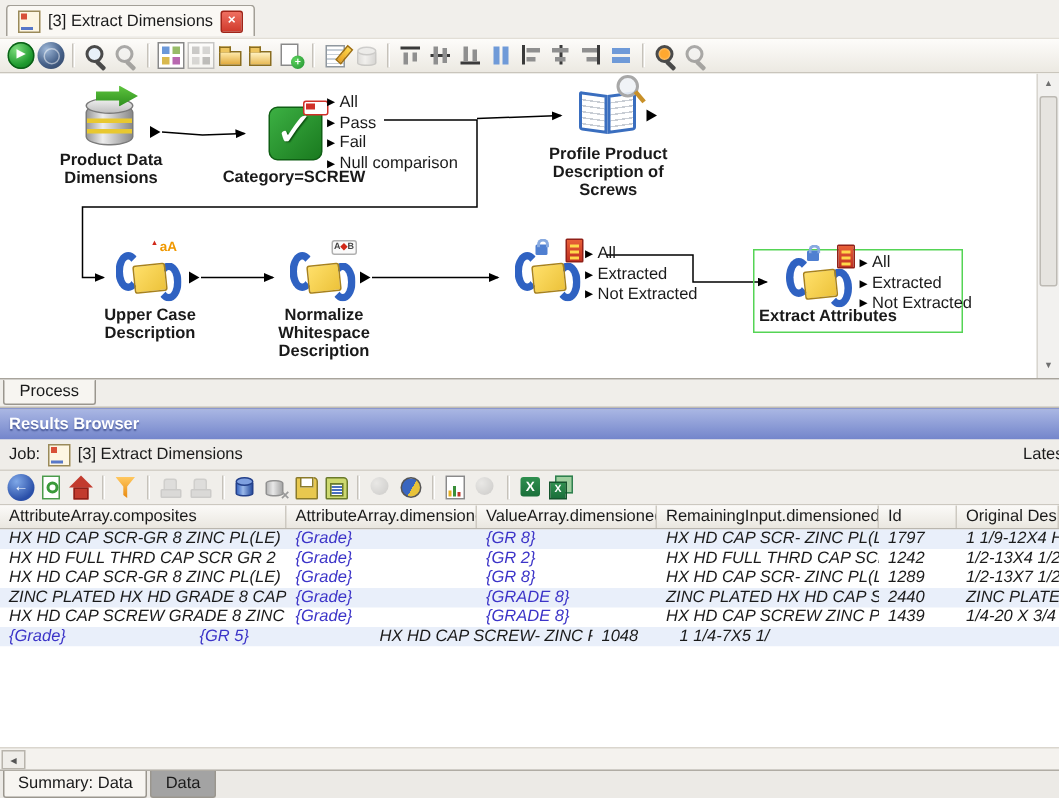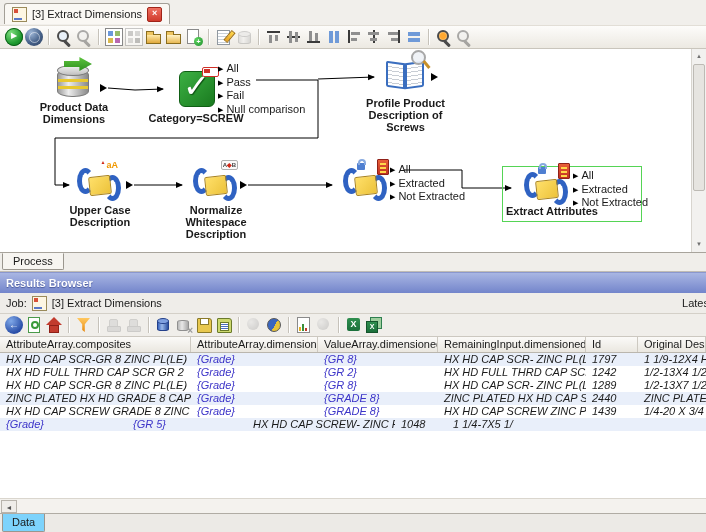--- a/index.html
+++ b/index.html
@@ -147,21 +147,21 @@
   .td{line-height:13px;padding-left:6px;box-sizing:border-box;white-space:nowrap;overflow:hidden;flex:none;font-style:italic;}
   .c0{width:191px;}.c1{width:127px;}.c2{width:120px;}.c3{width:148px;}.c4{width:52px;}.c5{flex:1 1 auto !important;}
   .td.c1,.td.c2{color:#3c34c8;}
   .filler{height:67px;background:#fff;}
 
   
   .hscroll{height:15px;background:#f4f2ee;border-top:1px solid #dad6ce;display:flex;align-items:center;box-sizing:border-box;}
   .hs-btn{width:16px;height:13px;margin-left:1px;background:#efede9;border:1px solid #b8b4ac;text-align:center;font-size:7px;line-height:13px;color:#555;box-sizing:border-box;}
   .btabs{height:20px;background:#eceae6;border-top:1px solid #b0aca4;display:flex;gap:2px;padding-left:2px;box-sizing:border-box;}
   .btab{padding:2px 9px 0;background:#f7f5f1;border:1px solid #9a968e;border-top:none;border-radius:0 0 2px 2px;height:15px;}
-  .btab.inactive{background:#7dd3fc;}
+  .btab.inactive{background:#a3a3a3;}
 </style>
 </head>
 <body>
 
 <div class="app">
 
   <div class="tabbar">
     <div class="doc-tab">
       <span class="doc-ico"></span>
       <span>[3] Extract Dimensions</span>
@@ -398,16 +398,17 @@
         </div>
       </div>
     <div class="filler"></div>
   </div>
 
   <div class="hscroll">
     <span class="hs-btn">◄</span>
   </div>
 
   <div class="btabs">
+    <span class="btab">Summary: Data</span>
     <span class="btab inactive">Data</span>
   </div>
 
 </div>
 
 </body></html>

